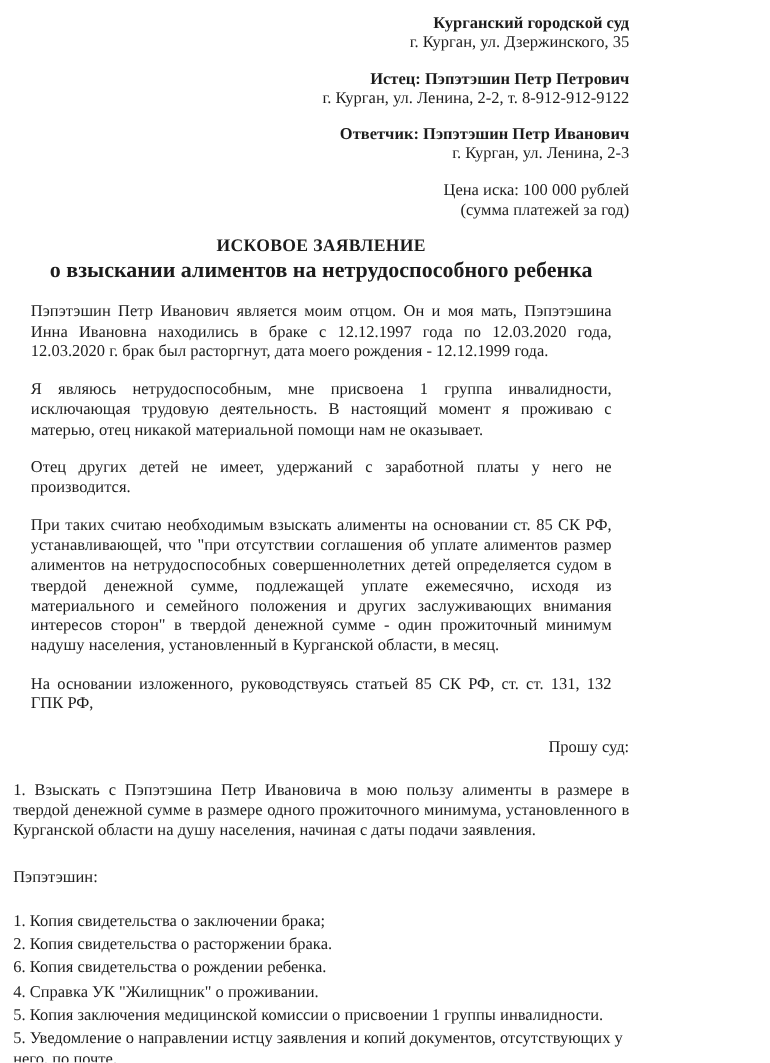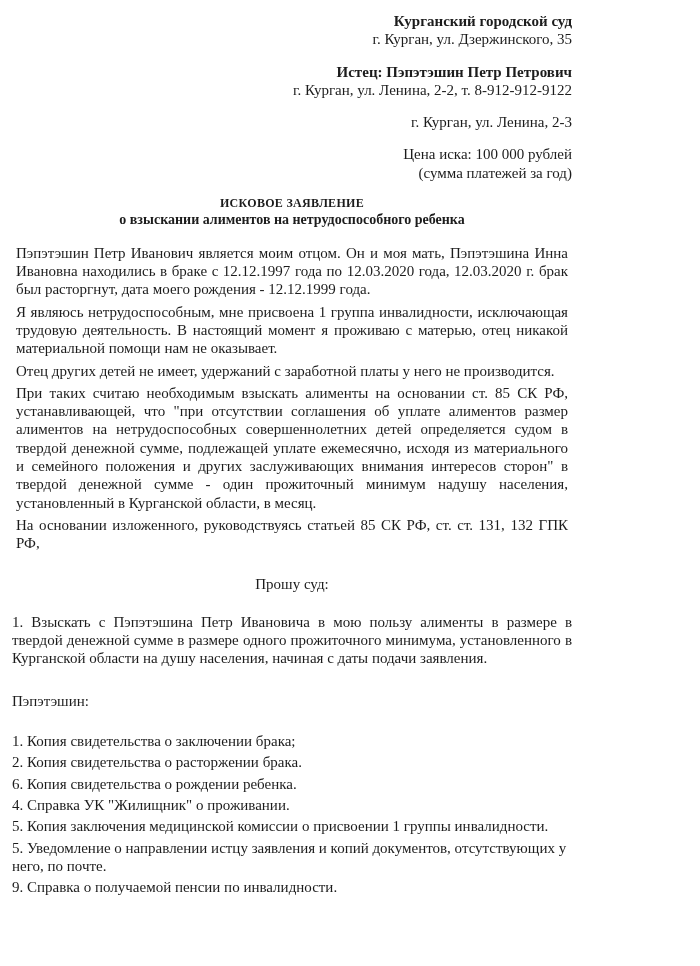--- a/index.html
+++ b/index.html
@@ -28,32 +28,32 @@
   .header-group .strong {
     font-weight: bold;
   }
   .title-block {
     text-align: center;
     font-weight: bold;
     margin-top: 2px;
     margin-bottom: 16px;
   }
   .title-block .doc-title {
-    font-size: 12px;
+    font-size: 16px;
     letter-spacing: 0.3px;
   }
   .title-block .doc-subtitle {
-    font-size: 14px;
+    font-size: 20px;
   }
   .body-text p {
-    margin: 4px;
+    margin: 16px;
     text-align: justify;
   }
   .request-heading {
-    text-align: center;
+    text-align: right;
     margin: 22px 0 20px 0;
   }
   .request-text p {
     margin: 0;
     text-align: justify;
   }
   .attachments-heading {
     margin: 24px 0 22px 0;
   }
   .attachments div {
@@ -68,20 +68,21 @@
   <div class="header-block">
     <div class="header-group">
       <div class="strong">Курганский городской суд</div>
       <div>г. Курган, ул. Дзержинского, 35</div>
     </div>
     <div class="header-group">
       <div class="strong">Истец: Пэпэтэшин Петр Петрович</div>
       <div>г. Курган, ул. Ленина, 2-2, т. 8-912-912-9122</div>
     </div>
     <div class="header-group">
+      <div class="strong">Ответчик: Пэпэтэшин Петр Иванович</div>
       <div>г. Курган, ул. Ленина, 2-3</div>
     </div>
     <div class="header-group">
       <div>Цена иска: 100 000 рублей</div>
       <div>(сумма платежей за год)</div>
     </div>
   </div>
 
   <div class="title-block">
     <div class="doc-title">ИСКОВОЕ ЗАЯВЛЕНИЕ</div>

